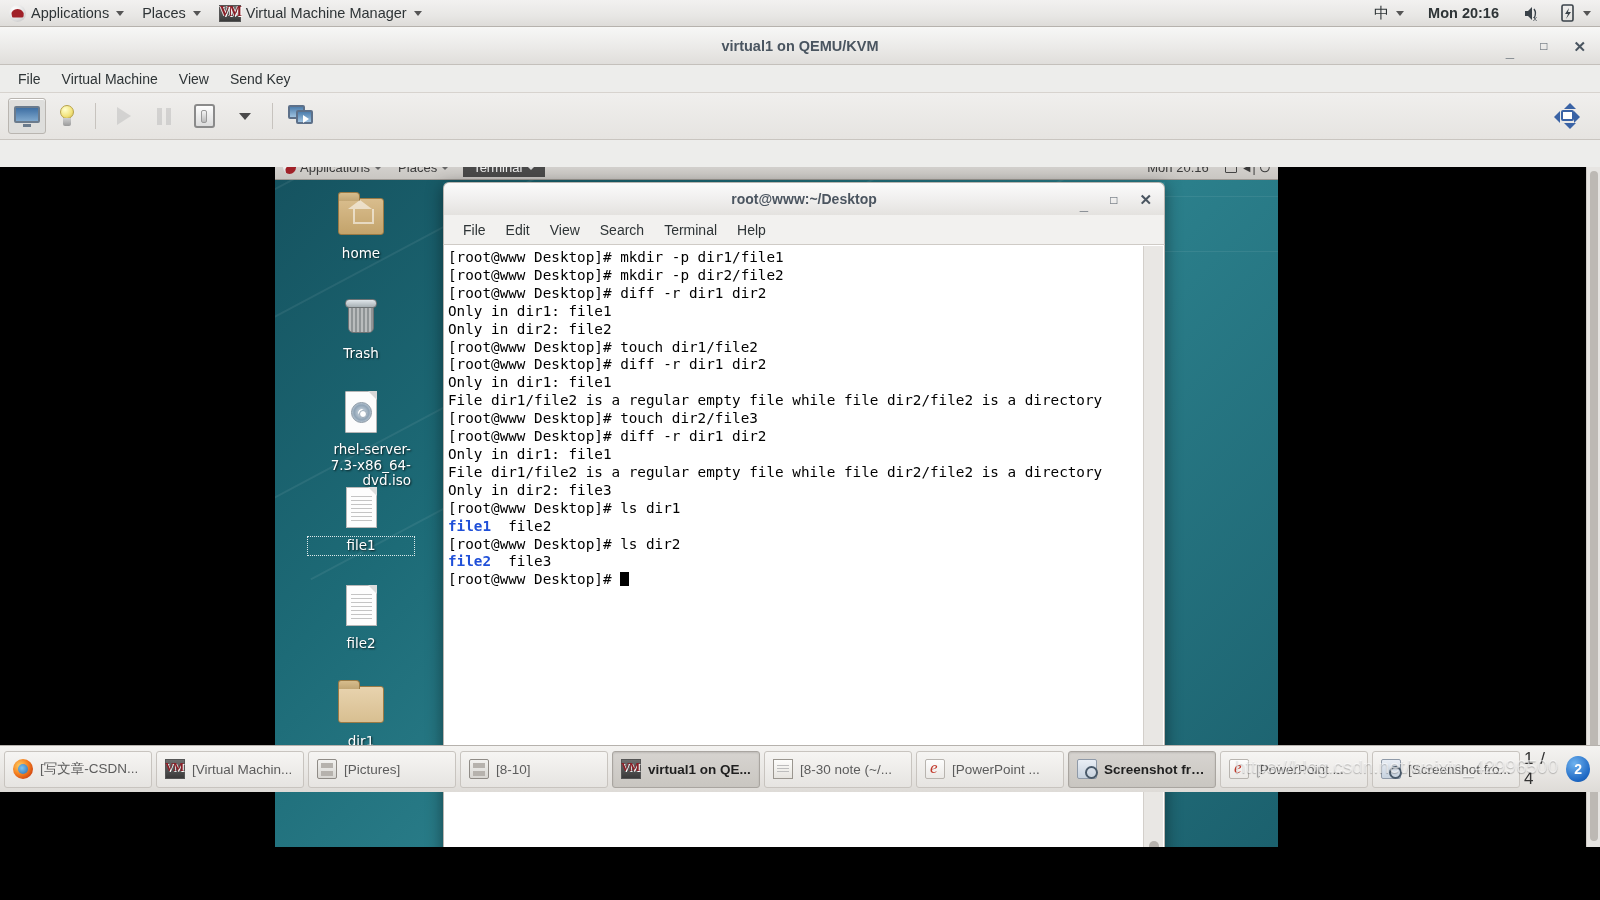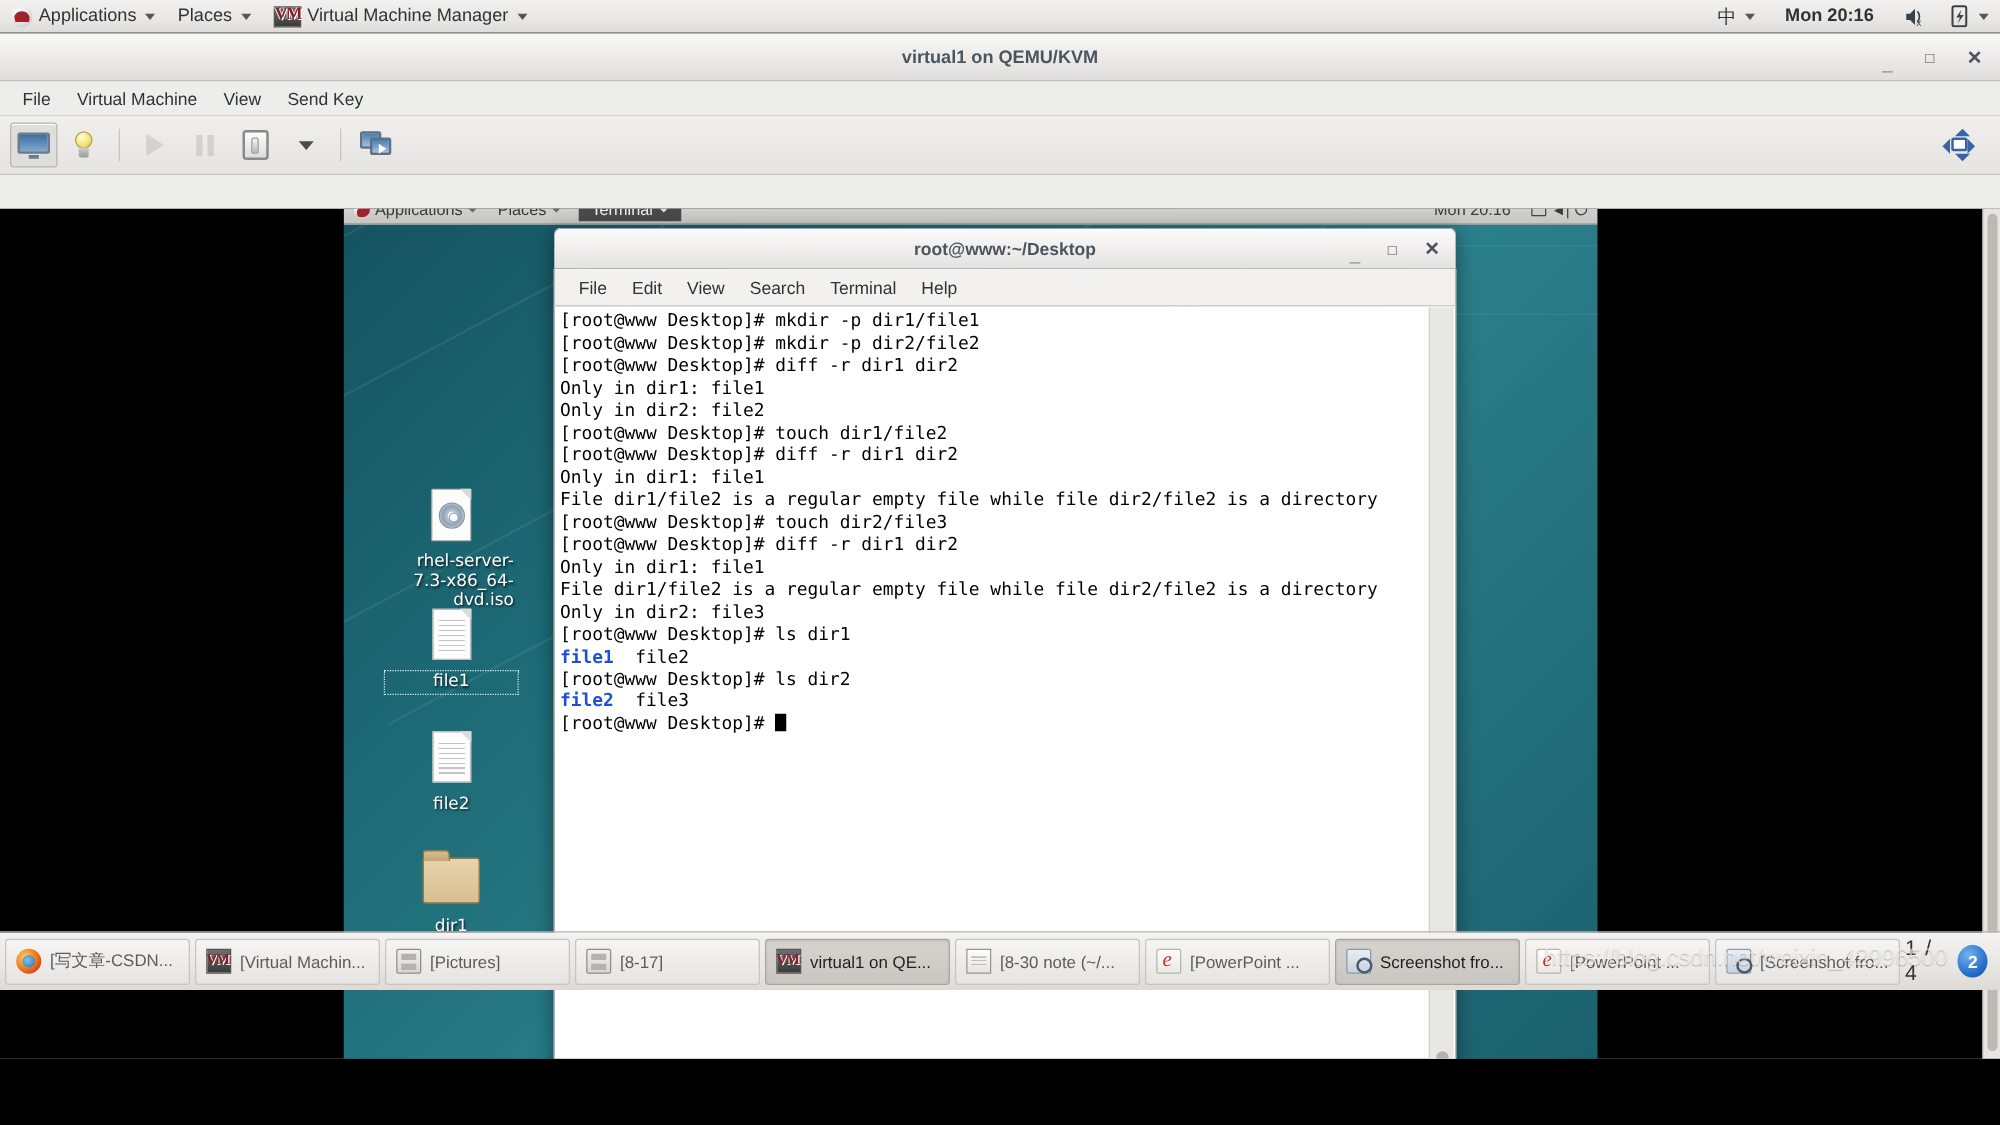--- a/index.html
+++ b/index.html
@@ -254,21 +254,21 @@
   }
   .task {
     flex: 0 0 148px; height: 37px; display:flex; align-items:center; gap:7px;
     padding: 0 8px; font-size: 13.5px; color:#5c5c5c;
     background: linear-gradient(to bottom,#f6f5f3,#e6e4e1);
     border:1px solid #c8c4bf; border-radius:3px;
     white-space: nowrap; overflow:hidden;
   }
   .task.active {
     background: linear-gradient(to bottom,#d7d4d0,#c9c6c1);
-    border:1px solid #a9a5a0; color:#1f1f1f; font-weight:normal;
+    border:1px solid #a9a5a0; color:#1f1f1f; font-weight:bold;
     box-shadow: inset 0 1px 2px rgba(0,0,0,0.12);
   }
   .task .tlabel { overflow:hidden; text-overflow: ellipsis; }
   .tico { width:20px; height:20px; flex:0 0 20px; position:relative;}
   
   .ff { border-radius:50%; background: radial-gradient(circle at 35% 35%, #ffd166 0%, #f48120 45%, #d44a12 75%, #8c2a06 100%); }
   .ff::after{content:"";position:absolute;left:5px;top:5px;width:10px;height:10px;border-radius:50%;
     background: radial-gradient(circle at 40% 40%, #7cc4ef, #2b6cb0);}
   
   .vmmico{background:linear-gradient(to bottom,#6e6e6e,#3a3a3a);border:1px solid #555;}
@@ -450,21 +450,37 @@
           <div class="gp">
             <span>Mon 20:16</span>
           </div>
           <div class="gp">
             <span style="display:inline-block;width:12px;height:10px;border:1.5px solid #444;border-radius:1px;"></span>
             <span style="font-size:12px;">◄|</span>
             <span style="font-size:13px;">⏻</span>
           </div>
         </div>
 
-
+        <div class="dicon" style="left:33px; top:36px;">
+          <div class="ico-box">
+            <div class="folder home"></div>
+              <div class="home-roof"></div>
+          </div>
+          <span class="lbl">home</span>
+        </div>
+
+        <div class="dicon" style="left:33px; top:136px;">
+          <div class="ico-box">
+            <div class="trash">
+                <i class="can"></i>
+                <i class="lid"></i>
+              </div>
+          </div>
+          <span class="lbl">Trash</span>
+        </div>
 
         <div class="dicon" style="left:33px; top:232px;text-align:right;">
           <div class="ico-box">
             <div class="discfile">
                 <div class="disc"></div>
               </div>
           </div>
           <span class="lbl">rhel-server-7.3-x86_64-dvd.iso</span>
         </div>
 
@@ -534,21 +550,21 @@
     <div class="task">
       <span class="tico vmmico"></span>
       <span class="tlabel">[Virtual Machin...</span>
     </div>
     <div class="task">
       <span class="tico fmico"></span>
       <span class="tlabel">[Pictures]</span>
     </div>
     <div class="task">
       <span class="tico fmico"></span>
-      <span class="tlabel">[8-17]</span>
+      <span class="tlabel">[8-10]</span>
     </div>
     <div class="task active">
       <span class="tico vmmico"></span>
       <span class="tlabel">virtual1 on QE...</span>
     </div>
     <div class="task">
       <span class="tico npico"></span>
       <span class="tlabel">[8-30 note (~/...</span>
     </div>
     <div class="task">

